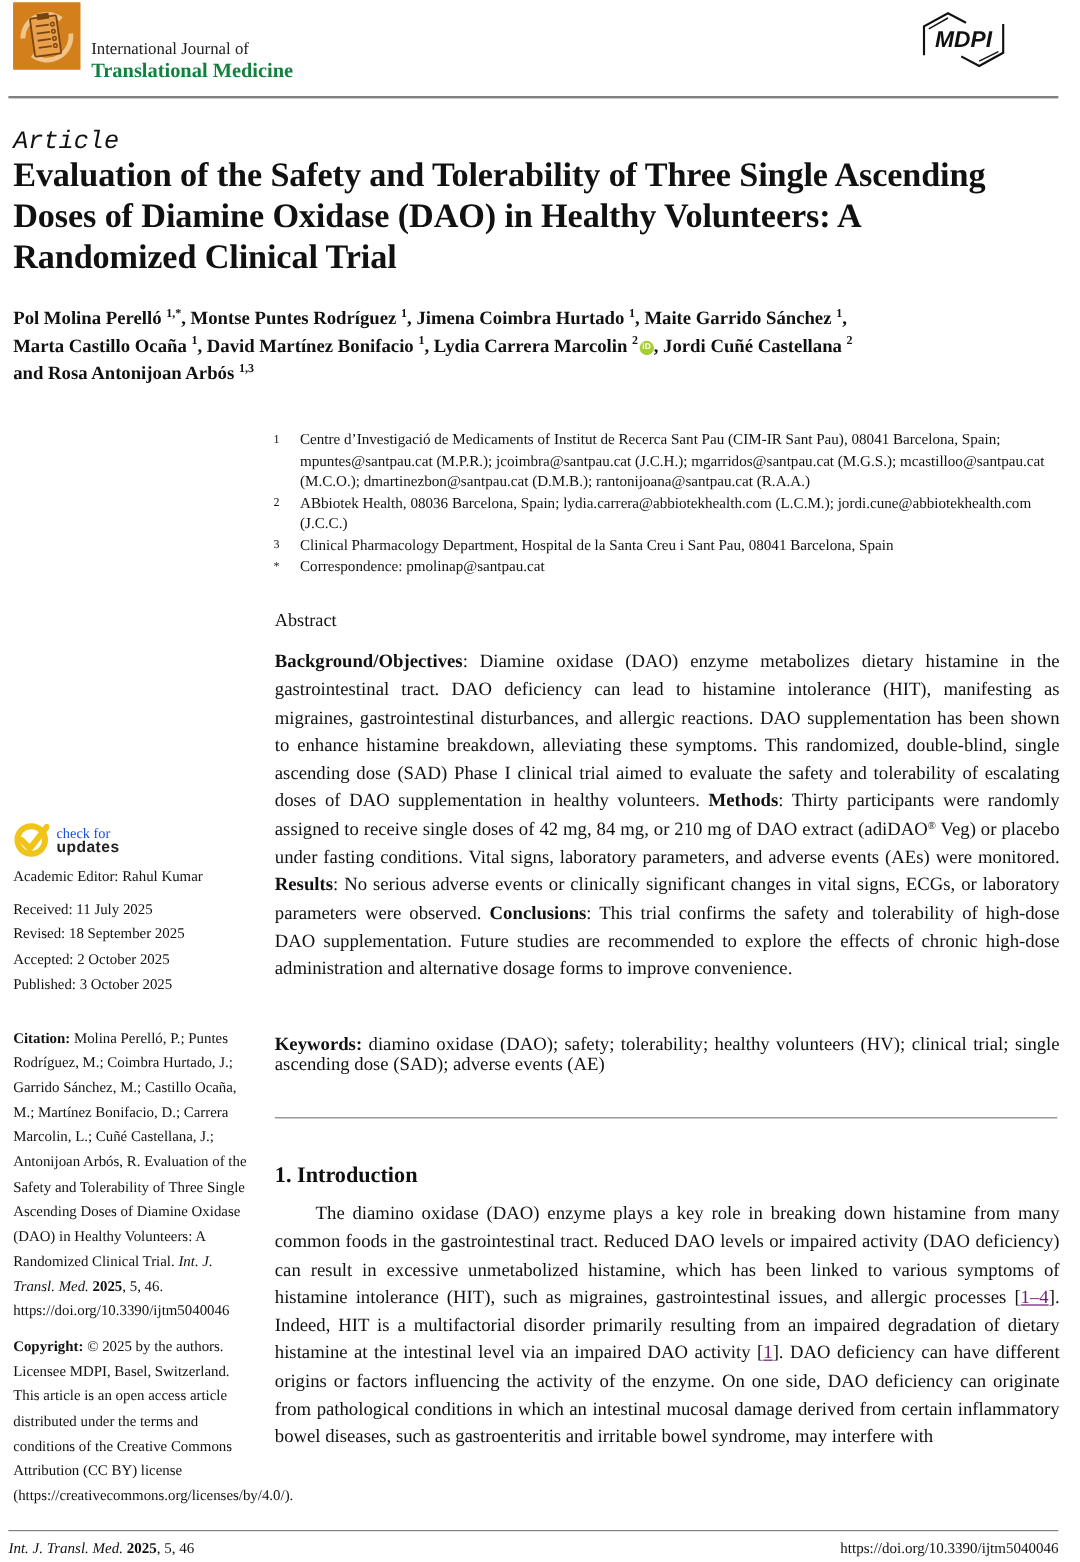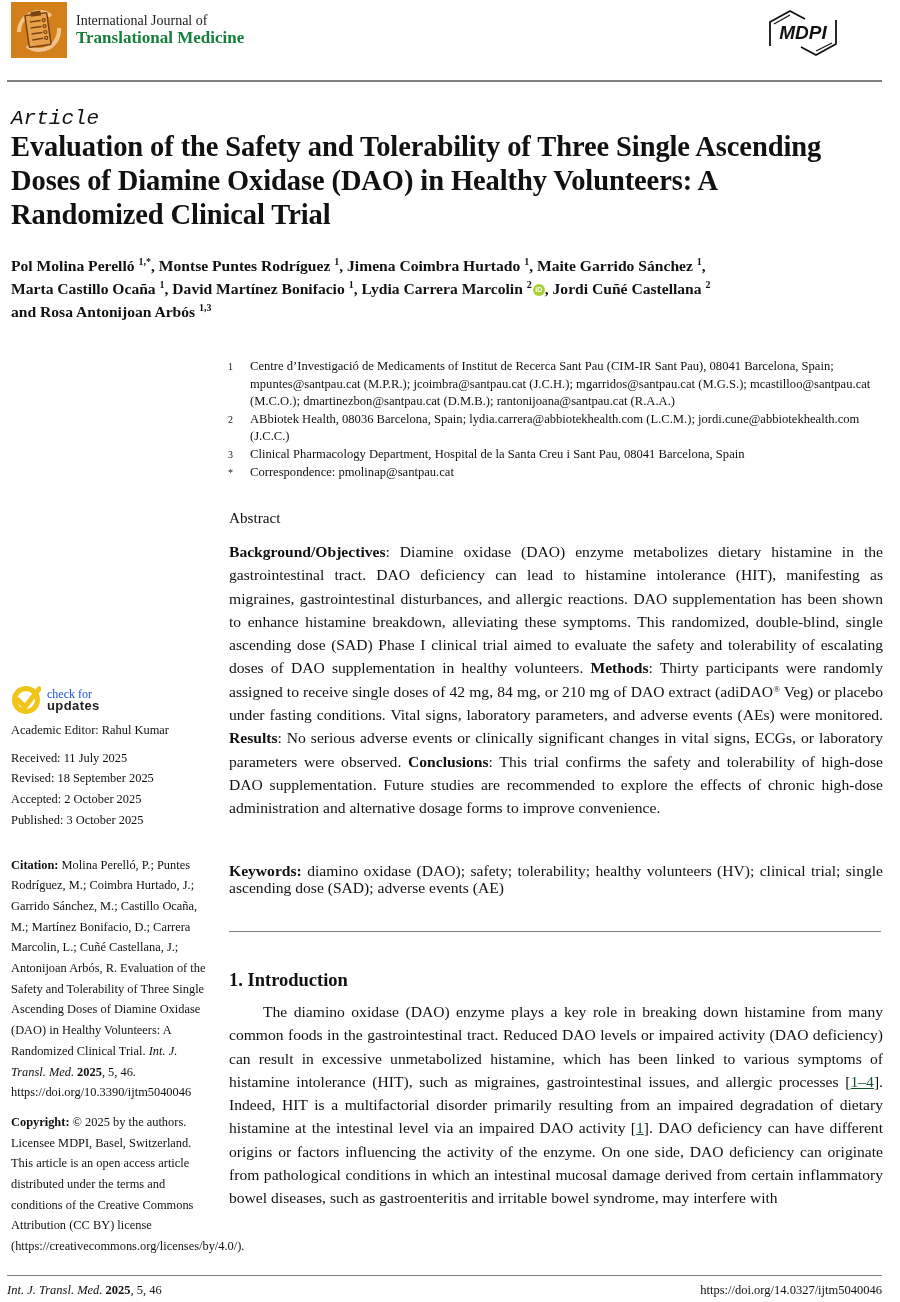--- a/index.html
+++ b/index.html
@@ -3,21 +3,21 @@
 <meta charset="utf-8">
 <style>
   * { box-sizing: border-box; margin: 0; padding: 0; }
   html, body { width: 900px; height: 1302px; background: #ffffff; overflow: hidden; }
   body { position: relative; font-family: "Liberation Serif", "DejaVu Serif", serif; color: #111; }
 
   .header { position: absolute; left: 0; top: 0; width: 900px; height: 82px; }
   .journal-logo { position: absolute; left: 11px; top: 2px; width: 56px; height: 56px; background: #d37f1c; }
   .journal-logo svg { width: 56px; height: 56px; display: block; }
   .journal-name { position: absolute; left: 76px; top: 12px; line-height: 17px; }
-  .journal-name .line1 { font-size: 14px; color: #222; display: block; }
+  .journal-name .line1 { font-size: 14px; color: #222; display: block; margin-top: 21px; }
   .journal-name .line2 { font-size: 17px; color: #15803d; font-weight: bold; display: block; }
   .mdpi-logo { position: absolute; left: 765px; top: 8px; width: 76px; height: 50px; font-style: italic; }
   .rule-top { position: absolute; left: 7px; top: 80px; width: 875px; height: 2px; background: #808080; }
 
   .article-type { position: absolute; left: 11px; top: 107px; font-size: 21px; font-style: italic; font-family: Liberation Mono, monospace; }
   .title { position: absolute; left: 11px; top: 130px; width: 860px; font-size: 28.5px; font-weight: bold; line-height: 34px; letter-spacing: -0.1px; }
 
   .authors { position: absolute; left: 11px; top: 254px; width: 880px; font-size: 15.6px; font-weight: bold; line-height: 23px; }
   .authors sup { font-size: 10px; vertical-align: 6px; line-height: 0; }
   .orcid { display: inline-block; width: 12px; height: 12px; border-radius: 50%; background: #a6ce39; color: #fff; font-size: 7px; line-height: 12px; text-align: center; vertical-align: 2px; font-family: "Liberation Sans", sans-serif; margin-left: 1px; }
@@ -29,21 +29,21 @@
   .abstract-head { position: absolute; left: 229px; top: 509px; font-size: 15.2px; font-weight: normal; }
   .abstract { position: absolute; left: 229px; top: 540px; width: 654px; font-size: 15.6px; line-height: 23.3px; text-align: justify; }
   .abstract b { font-weight: bold; }
   .abstract sup { font-size: 9px; vertical-align: 5px; line-height: 0; }
 
   .keywords { position: absolute; left: 229px; top: 862px; width: 654px; font-size: 15.6px; line-height: 17px; text-align: justify; }
   .rule-mid { position: absolute; left: 229px; top: 931px; width: 652px; height: 1px; background: #808080; }
 
   .intro-head { position: absolute; left: 229px; top: 970px; font-size: 18.5px; font-weight: bold; }
   .intro { position: absolute; left: 229px; top: 1000px; width: 654px; font-size: 15.6px; line-height: 23.3px; text-align: justify; text-indent: 34px; }
-  .cite { color: #14532d; text-decoration: underline; }
+  .cite { color: #701a75; text-decoration: underline; }
 
   .sidebar { position: absolute; left: 11px; top: 684px; width: 200px; font-size: 12.4px; line-height: 20.7px; }
   .cfu { display: flex; align-items: center; height: 32px; margin-bottom: 4px; }
   .cfu-icon { width: 30px; height: 30px; }
   .cfu-text { margin-left: 6px; font-family: "Liberation Sans", "DejaVu Sans", sans-serif; line-height: 12px; }
   .cfu-text .a { font-size: 12px; color: #1d4ed8; display: block; font-family: Liberation Serif, serif; }
   .cfu-text .b { font-size: 13px; color: #222; font-weight: bold; display: block; letter-spacing: 0.4px; }
   .side-editor { margin-bottom: 7px; }
   .side-dates { margin-bottom: 24px; }
   .side-block { margin-bottom: 9px; }
@@ -144,13 +144,13 @@
     <div>Revised: 18 September 2025</div>
     <div>Accepted: 2 October 2025</div>
     <div>Published: 3 October 2025</div>
   </div>
   <div class="side-block"><b>Citation:</b><span>  Molina Perelló, P.; Puntes Rodríguez, M.; Coimbra Hurtado, J.; Garrido Sánchez, M.; Castillo Ocaña, M.; Martínez Bonifacio, D.; Carrera Marcolin, L.; Cuñé Castellana, J.; Antonijoan Arbós, R. Evaluation of the Safety and Tolerability of Three Single Ascending Doses of Diamine Oxidase (DAO) in Healthy Volunteers: A Randomized Clinical Trial. </span><i>Int. J. Transl. Med.</i> <b>2025</b><span>, 5, 46.  https://doi.org/10.3390/ijtm5040046</span></div>
   <div class="side-block"><b>Copyright:</b><span> © 2025 by the authors. Licensee MDPI, Basel, Switzerland. This article is an open access article distributed under the terms and conditions of the Creative Commons Attribution (CC BY) license (https://creativecommons.org/licenses/by/4.0/).</span></div>
 </div>
 
 <div class="rule-bottom"></div>
 <div class="footer-left"><i>Int. J. Transl. Med.</i> <b>2025</b><span>, 5, 46</span></div>
-<div class="footer-right">https://doi.org/14.0327/ijtm5040046</div>
+<div class="footer-right">https://doi.org/10.3390/ijtm5040046</div>
 
 </body></html>

